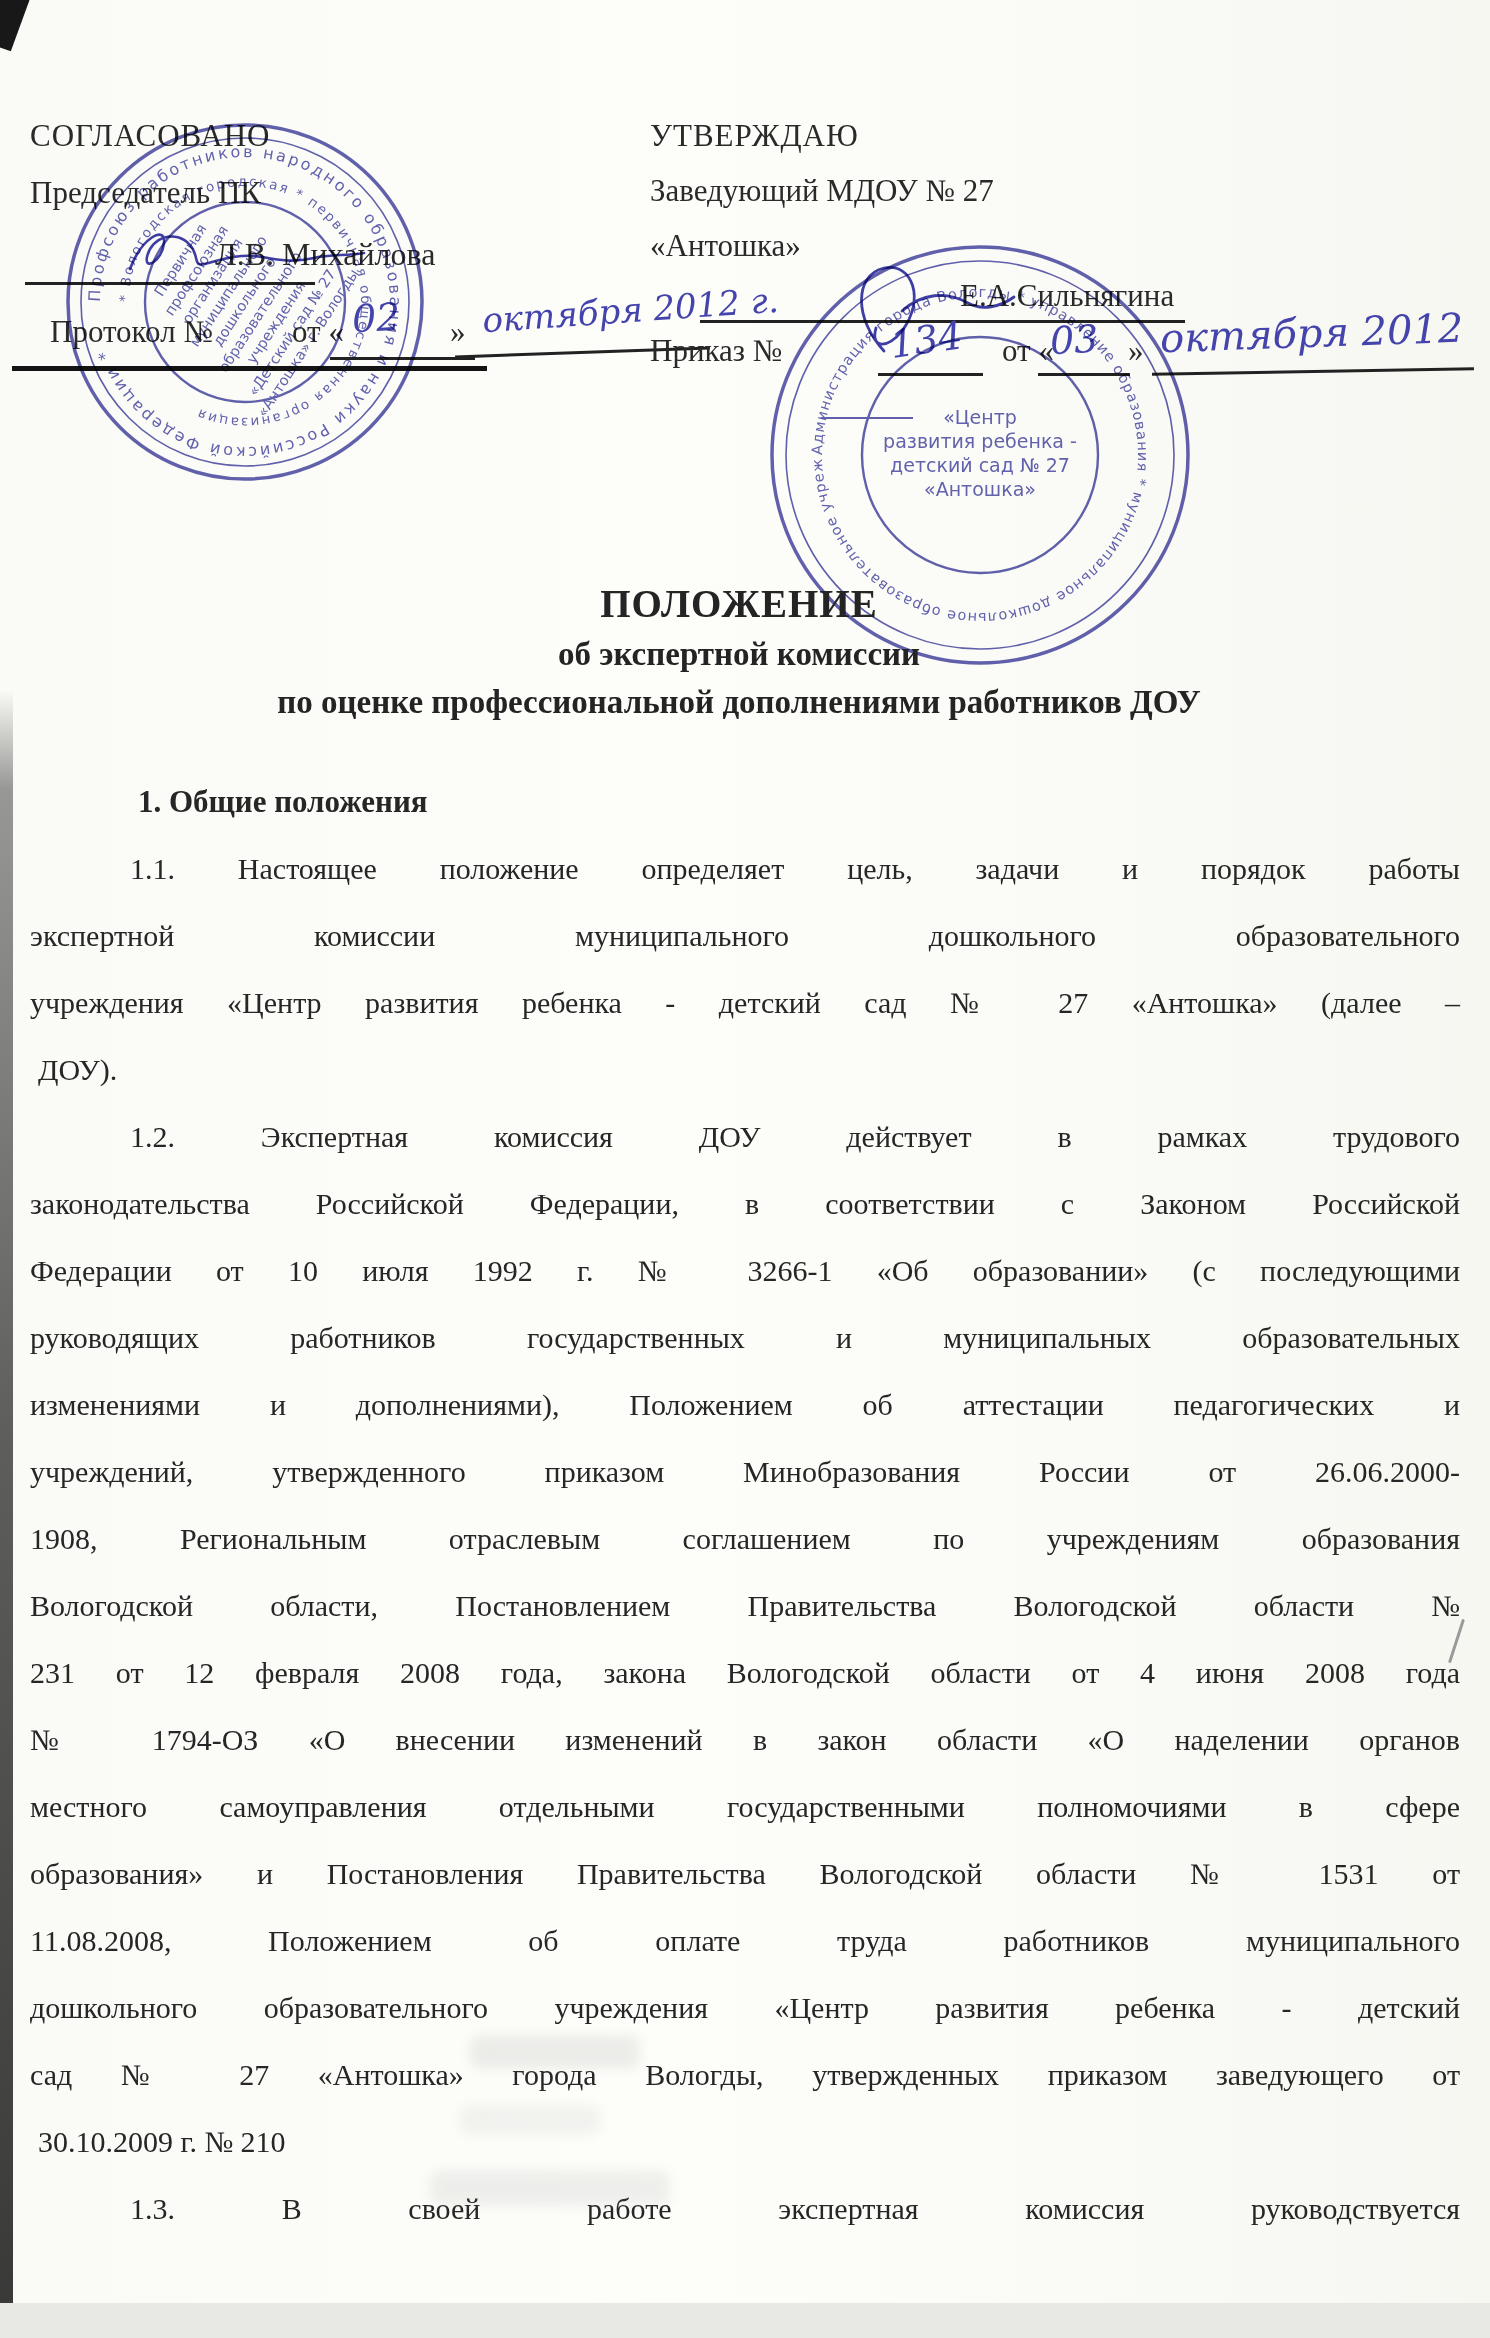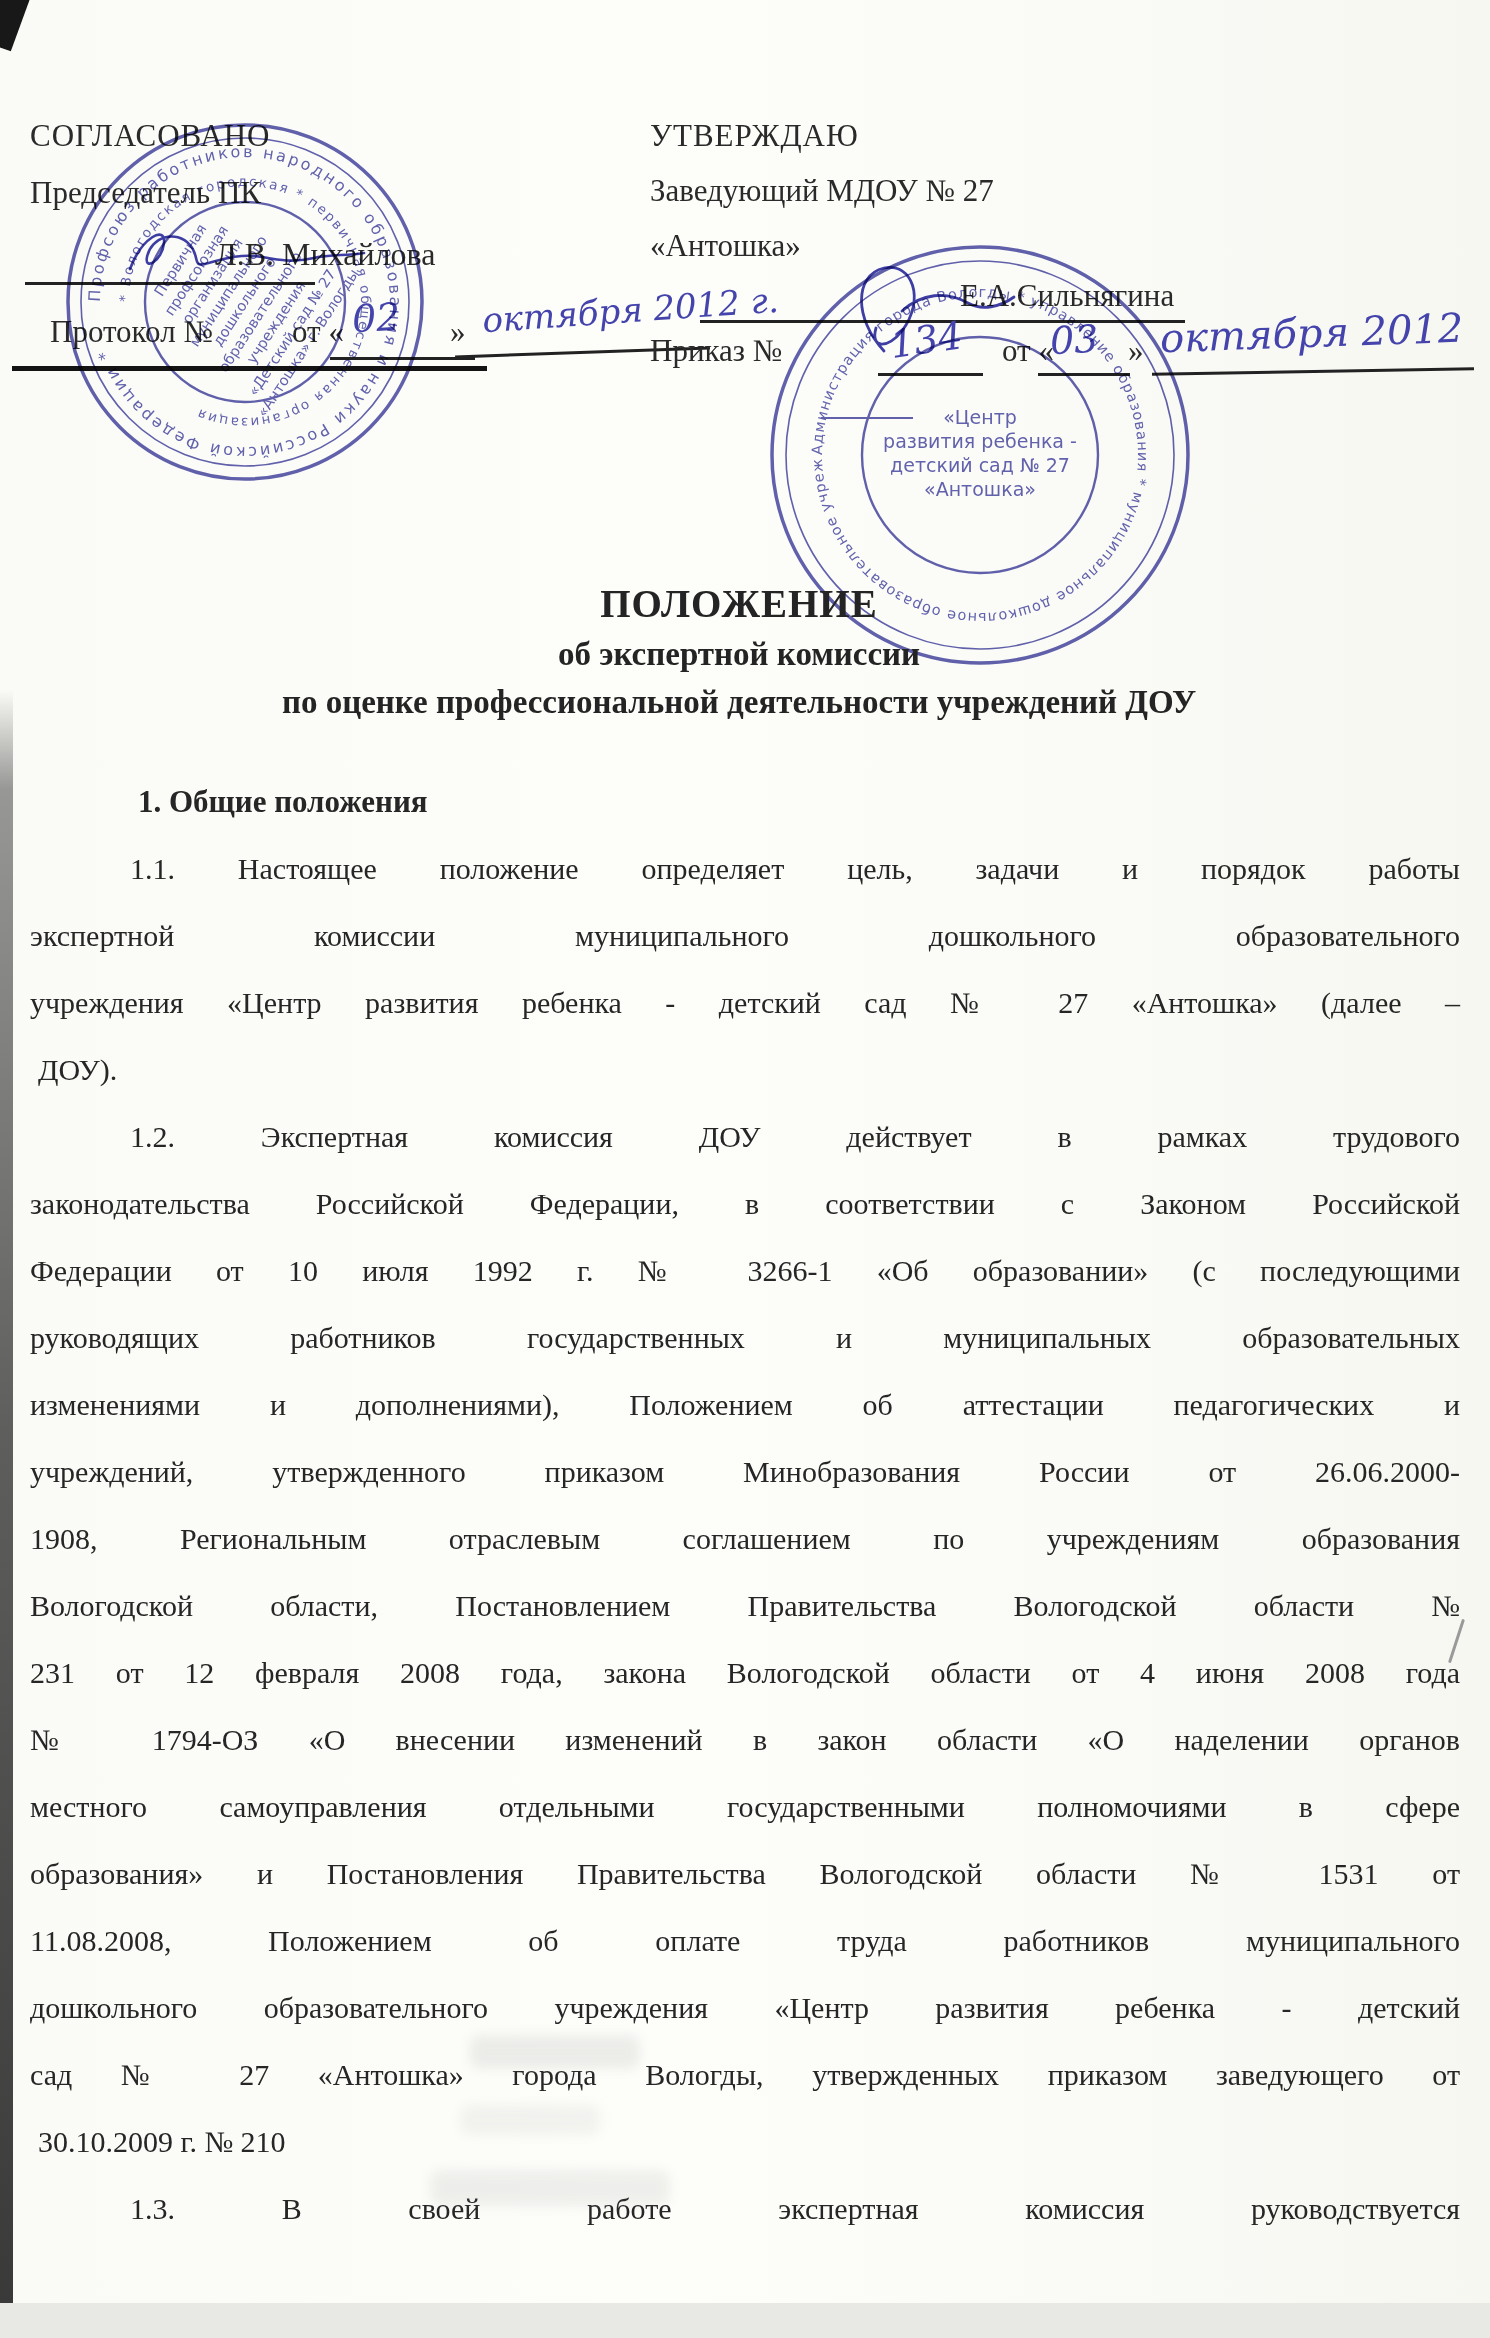--- a/index.html
+++ b/index.html
@@ -131,21 +131,21 @@
   <svg class="sig" style="left:120px;top:215px;" width="260" height="75" viewBox="0 0 260 75">
     <path d="M10,54 C22,22 46,10 44,28 C42,46 24,56 27,42 C31,22 56,14 70,30 C80,41 72,52 85,49 C103,44 122,38 142,42 C158,45 172,48 194,43 C210,39 226,41 244,38" stroke-width="2.6"></path>
   </svg>
   <svg class="sig" style="left:838px;top:255px;" width="190" height="110" viewBox="0 0 190 110">
     <path d="M46,96 C16,64 16,20 46,13 C74,7 88,44 64,76 C50,94 32,94 38,73 M64,56 C84,38 108,36 130,48 C144,56 162,52 176,42" stroke-width="2.8"></path>
   </svg>
 
   <div class="title">
     <div class="t1">ПОЛОЖЕНИЕ</div>
     <div class="t2">об экспертной комиссии</div>
-    <div class="t3">по оценке профессиональной деятельности учреждений ДОУ</div>
+    <div class="t3">по оценке профессиональной дополнениями работников ДОУ</div>
   </div>
 
   <div class="body-block">
     <div class="bl bold ind last">1. Общие положения</div>
 
     <div class="bl ind">1.1. Настоящее положение определяет цель, задачи и порядок работы</div>
     <div class="bl">экспертной комиссии муниципального дошкольного образовательного</div>
     <div class="bl">учреждения «Центр развития ребенка - детский сад № 27 «Антошка» (далее –</div>
     <div class="bl last">ДОУ).</div>
 

